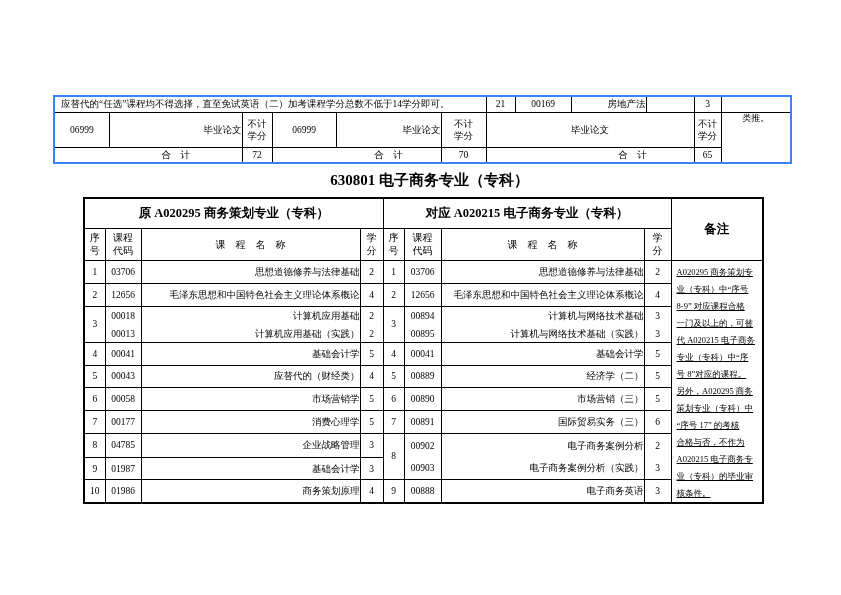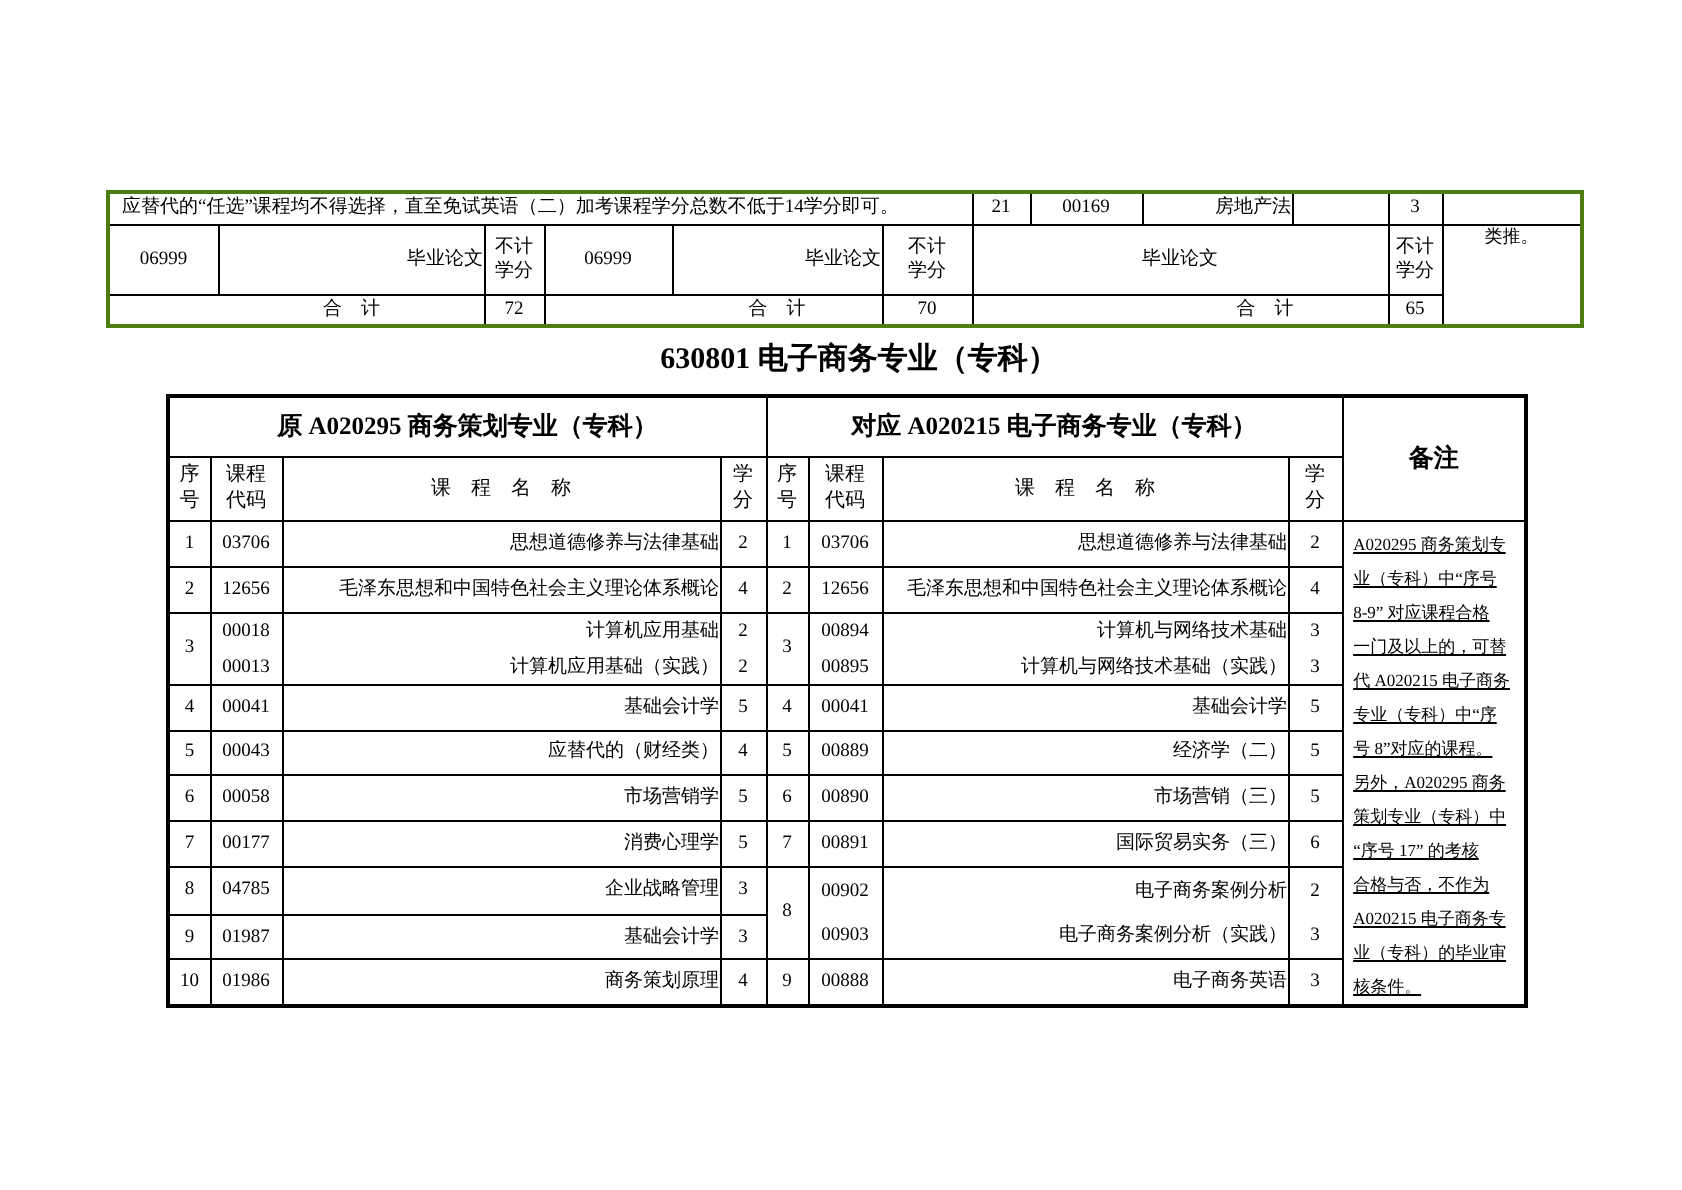--- a/index.html
+++ b/index.html
@@ -7,21 +7,21 @@
     position:relative; width:841px; height:595px; background:#ffffff;
     font-family:"Liberation Serif","DejaVu Serif",serif; color:#000;
   }
   .tbl { position:absolute; }
   table { border-collapse:collapse; table-layout:fixed; }
   td {
     border:1px solid #000; padding:0; overflow:hidden;
     font-size:9.5px; line-height:12px; text-align:center; vertical-align:middle;
   }
   
-  .top-tbl table { width:737px; border:2px solid #4d7c0f;font-family:Liberation Serif, serif; }
+  .top-tbl table { width:737px; border:2px solid #3b82f6;font-family:Liberation Serif, serif; }
   
   .main-tbl table { width:679px; border:2px solid #000;padding-left:41px; }
 
   td.l { text-align:right; padding-left:8px; white-space:nowrap; }
   td.pre { white-space:pre-line; }
   td.note { text-align:left; padding-left:6px; white-space:nowrap; }
   td.gh { font-weight:bold; font-size:12.5px; }
   td.ch { font-size:10px; line-height:13px; }
   td.bb0 { border-bottom:none; }
   td.bt0 { border-top:none; }

